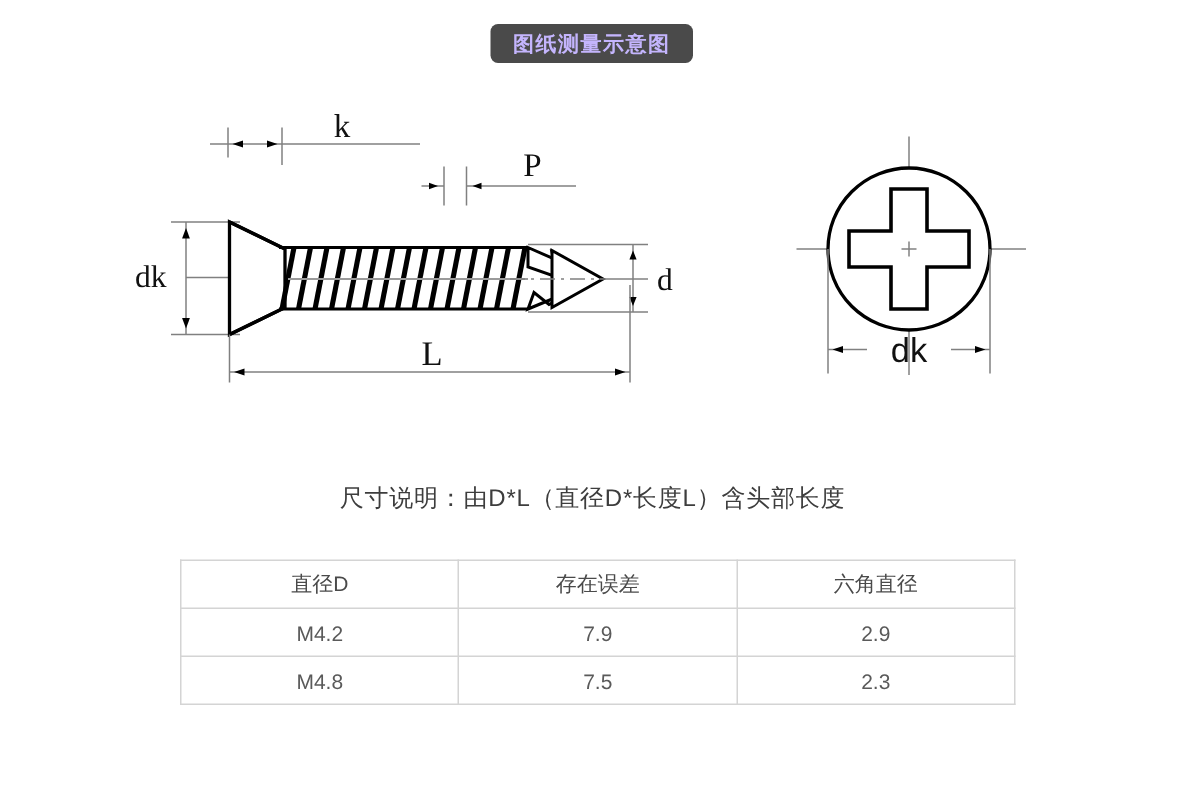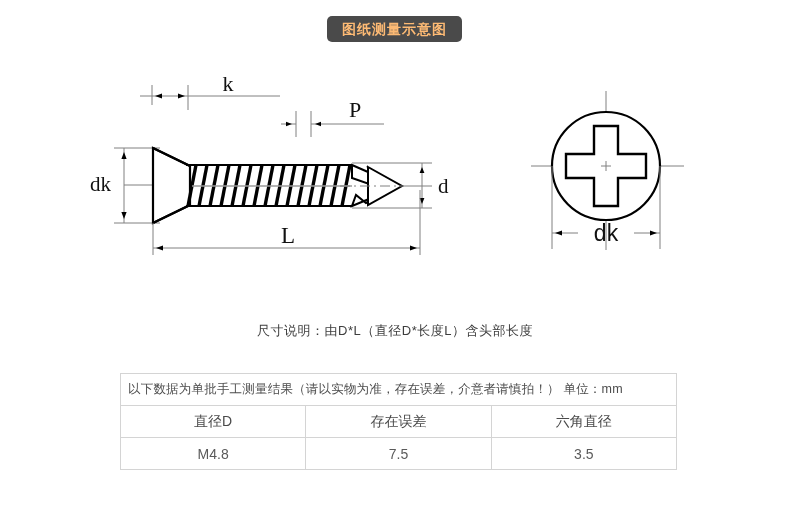--- a/index.html
+++ b/index.html
@@ -30,21 +30,21 @@
     top: 16px;
     width: 135px;
     height: 26px;
     background: #4a4a4a;
     border-radius: 5px;
     display: flex;
     align-items: center;
     justify-content: center;
   }
   .title-banner .label {
-    color: #fdba74;
+    color: #c4b5fd;
     font-size: 14px;
     font-weight: bold;
     letter-spacing: 1px;
     line-height: 1;
     white-space: nowrap;
   }
 
   
   .drawing {
     position: absolute;
@@ -55,21 +55,21 @@
   }
   .drawing svg { display: block; }
 
   
   .caption {
     position: absolute;
     left: 0;
     top: 322px;
     width: 790px;
     text-align: center;
-    font-size: 13px;
+    font-size: 16px;
     color: #3d3d3d;
     letter-spacing: 0.5px;
     white-space: nowrap;
   }
 
   
   .spec-table {
     position: absolute;
     left: 120px;
     top: 373px;
@@ -253,28 +253,30 @@
       </g>
 
     </svg>
   </div>
 
   <div class="caption">尺寸说明：由D*L（直径D*长度L）含头部长度</div>
 
   <table class="spec-table">
     <tbody>
       <tr>
-        <td class="note" colspan="3">以下数据为单批手工测量结果（请以实物为准，存在误差，介意者请慎拍！）  单位：mm</td>
-      </tr>
-      <tr>
         <td class="col-head">直径D</td>
         <td class="col-head">存在误差</td>
         <td class="col-head">六角直径</td>
       </tr>
       <tr>
+        <td class="value">M4.2</td>
+        <td class="value">7.9</td>
+        <td class="value">2.9</td>
+      </tr>
+      <tr>
         <td class="value">M4.8</td>
         <td class="value">7.5</td>
-        <td class="value">3.5</td>
+        <td class="value">2.3</td>
       </tr>
     </tbody>
   </table>
 
 </div>
 
 </body></html>

